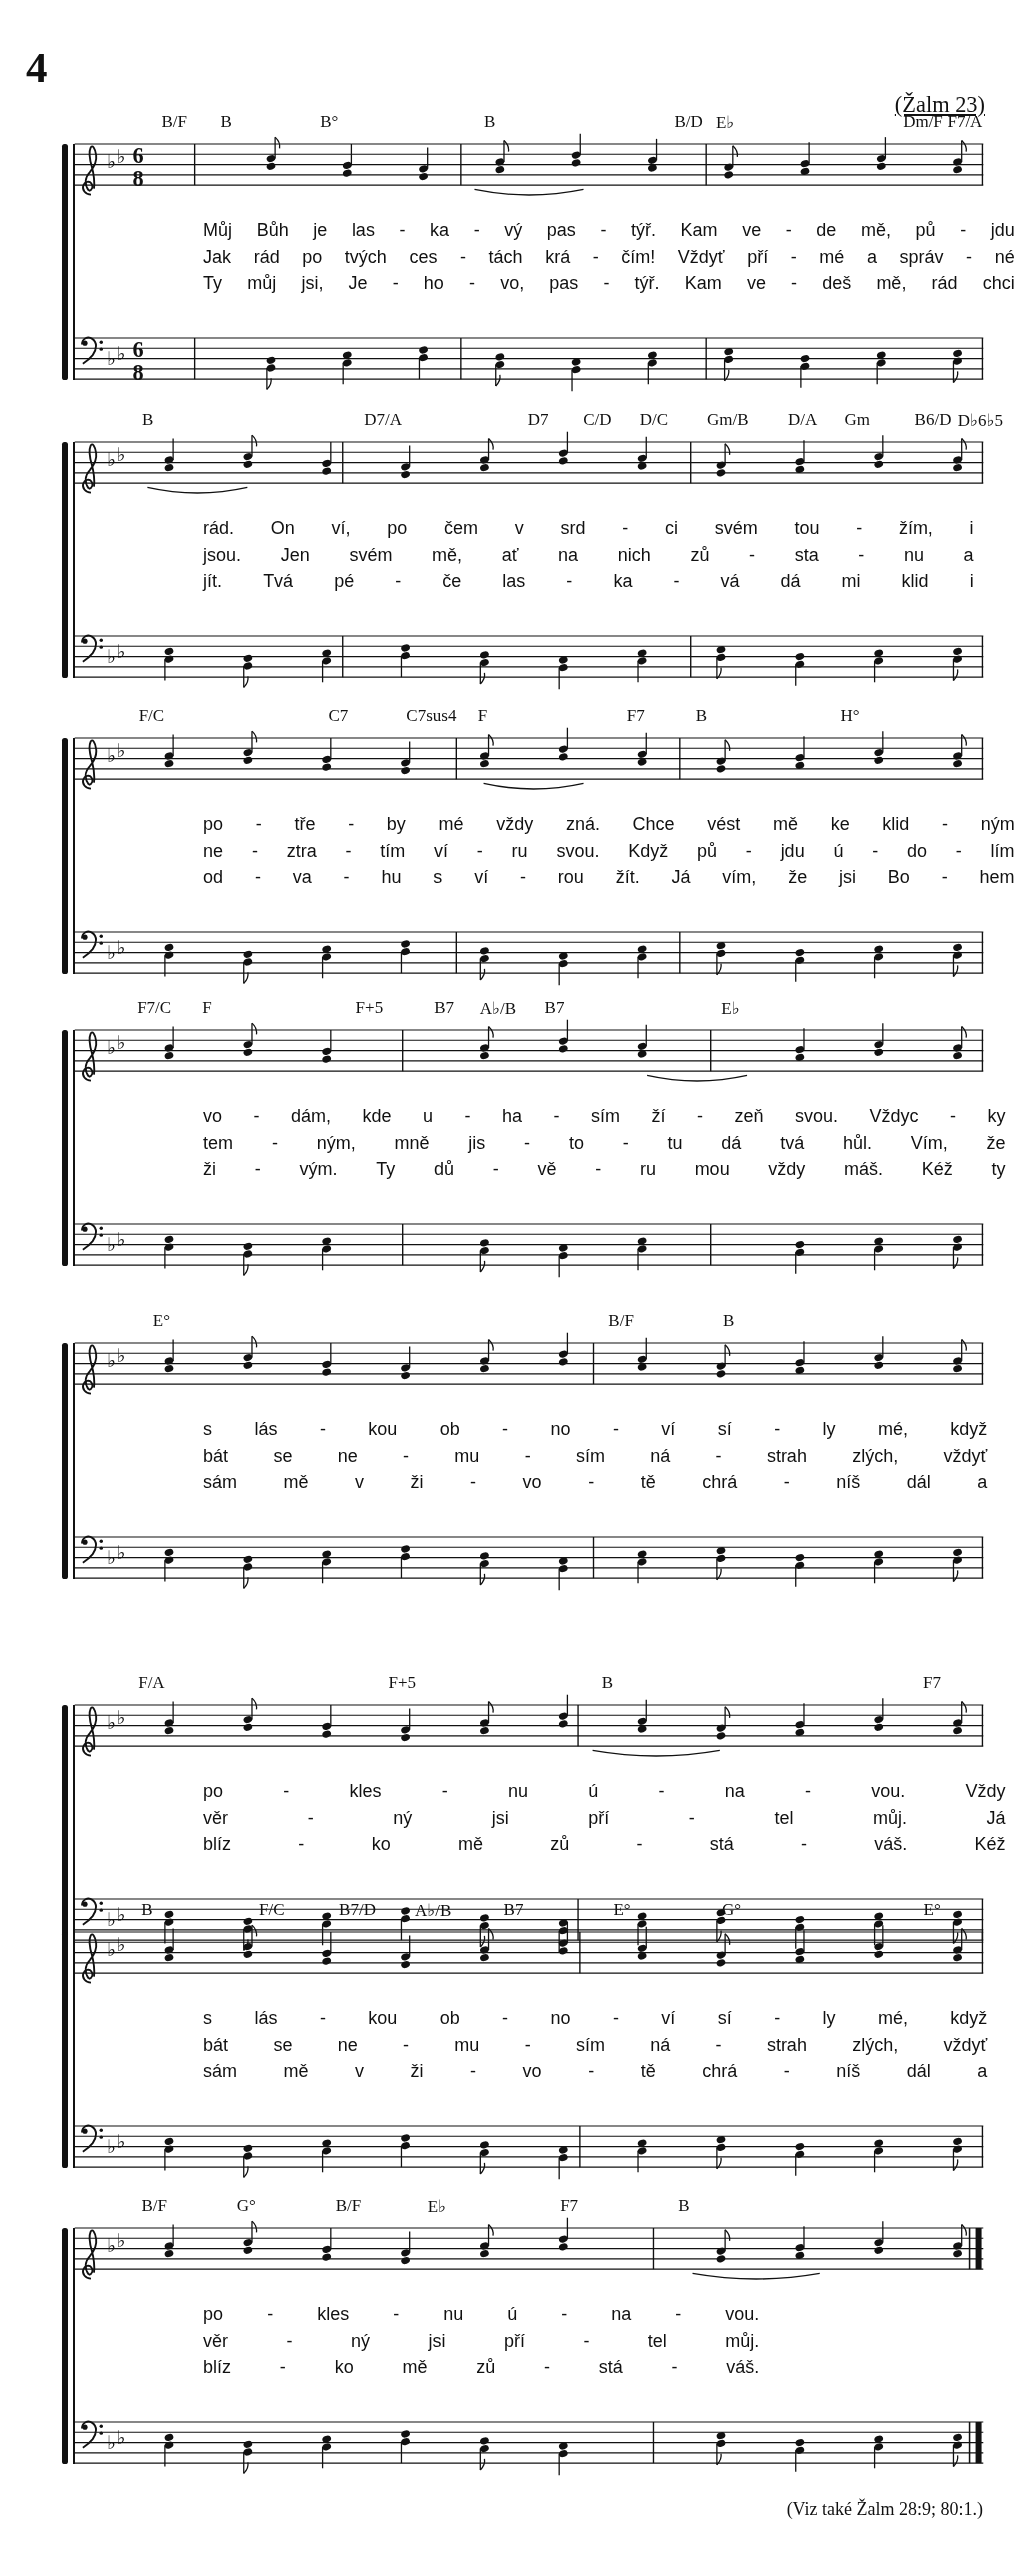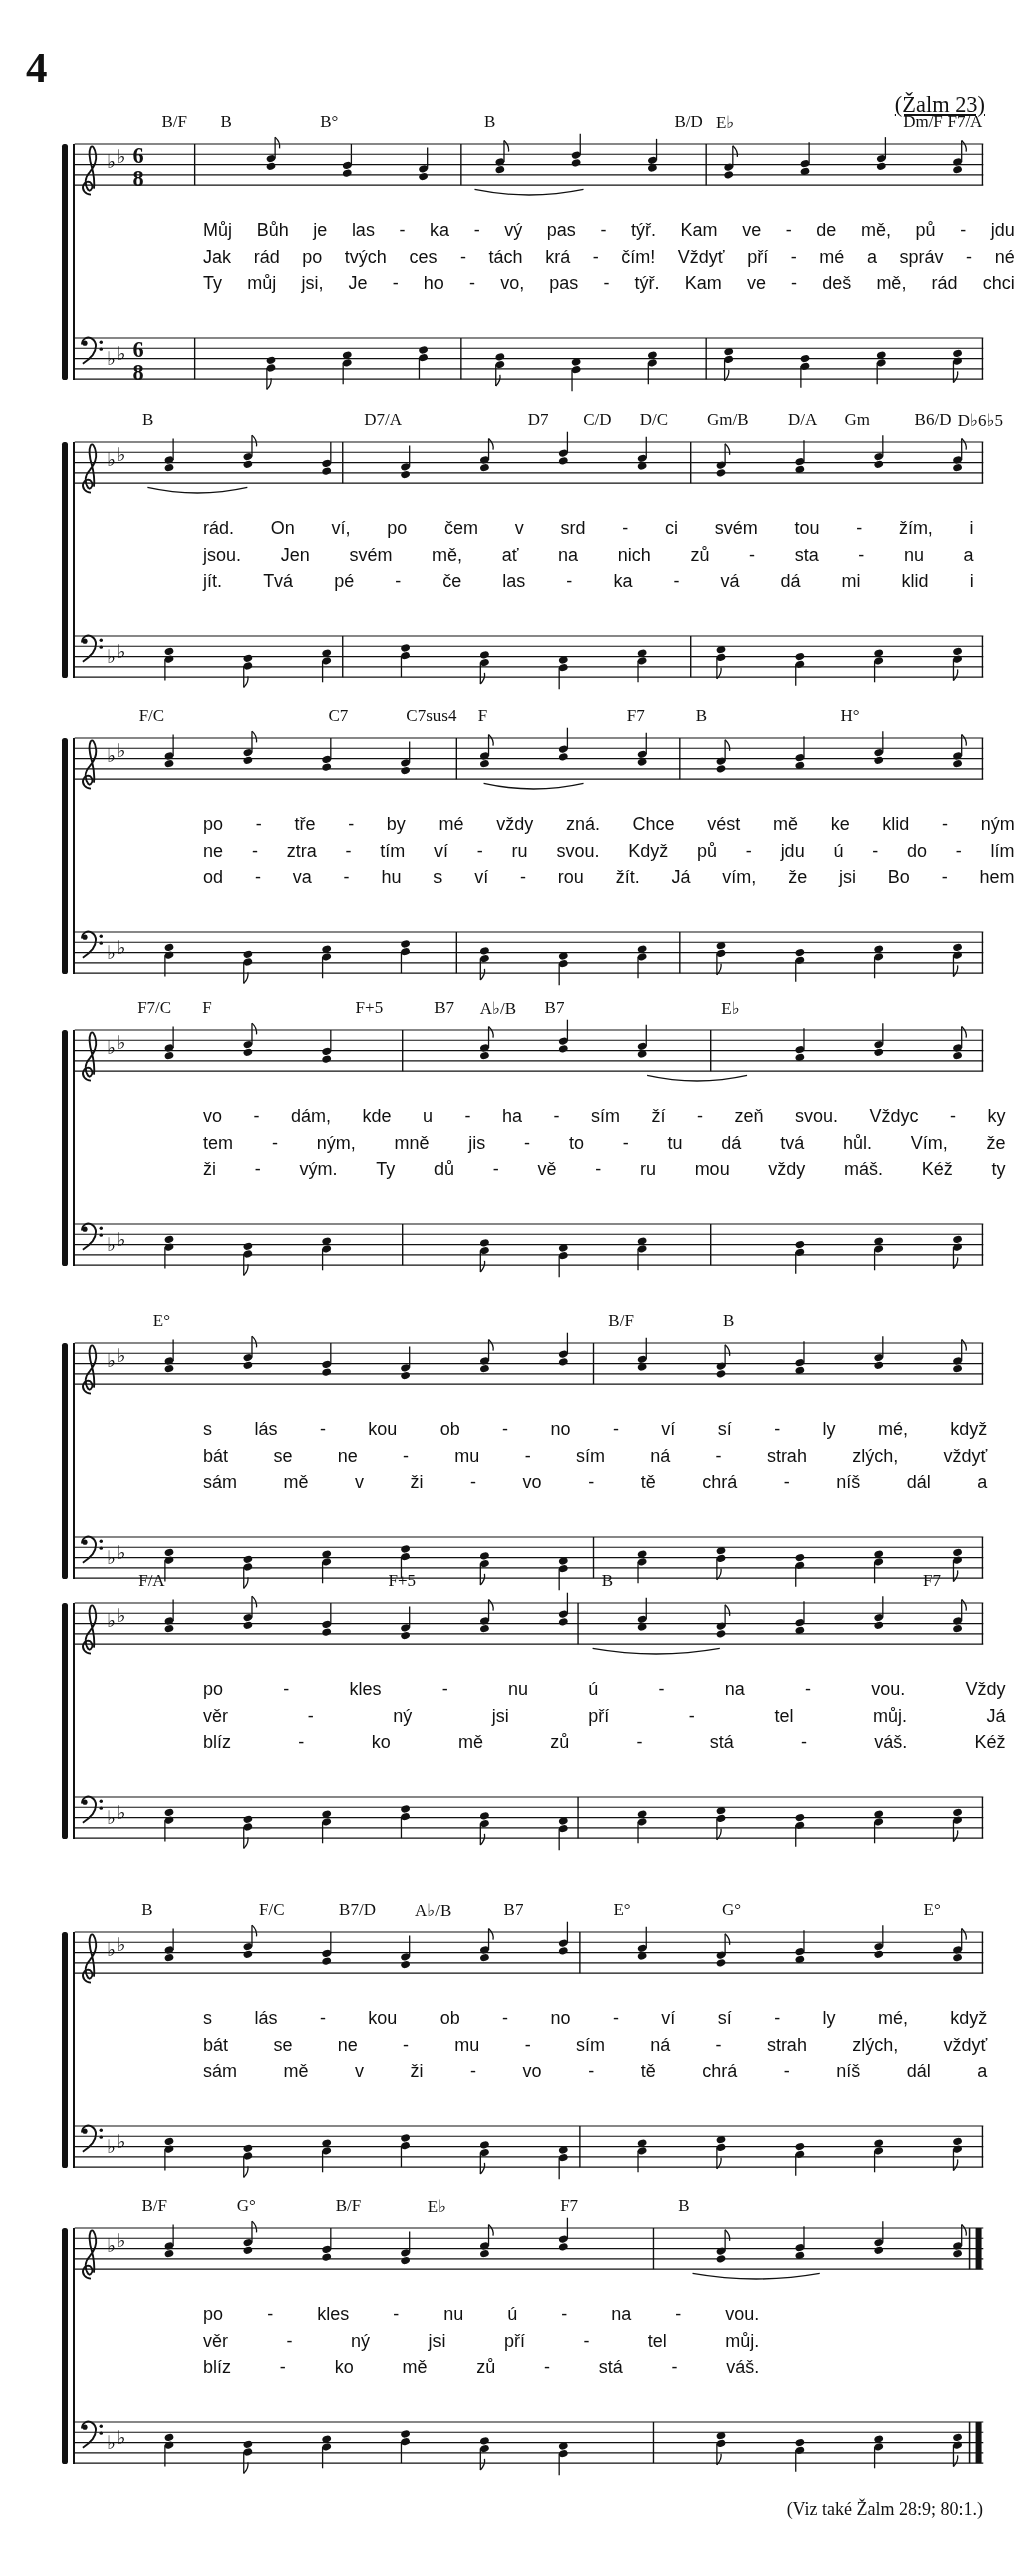--- a/index.html
+++ b/index.html
@@ -1098,21 +1098,21 @@
         <line x1="933.2" y1="36" x2="933.2" y2="61" stroke="#111" stroke-width="1.5"></line>
         </g>
           <g fill="#111">
         <ellipse cx="1030" cy="34" rx="5.2" ry="3.9" transform="rotate(-20 1030 34)"></ellipse>
         <ellipse cx="1030" cy="25" rx="5.2" ry="3.9" transform="rotate(-20 1030 25)"></ellipse>
         <line x1="1025.2" y1="34" x2="1025.2" y2="59" stroke="#111" stroke-width="1.5"></line>
         <path d="M1025.2 59 C1029 55 1031 51 1030 46" fill="none" stroke="#111" stroke-width="1.5"></path>
           </g>
         </svg>
   </div>
-      <div class="system" style="top: 1571px;">
+      <div class="system" style="top: 1673px;">
     <div class="bracket"></div>
     <div class="startline"></div>
     <div class="chords">
           <span style="left: 8.6%;">F/A</span>
           <span style="left: 36.1%;">F+5</span>
           <span style="left: 58.6%;">B</span>
           <span style="left: 94.2%;">F7</span>
         </div>
     <svg class="staff treble" viewBox="0 0 1060 70">
           <line x1="0" y1="7" x2="1060" y2="7" stroke="#111" stroke-width="1.3"></line>

